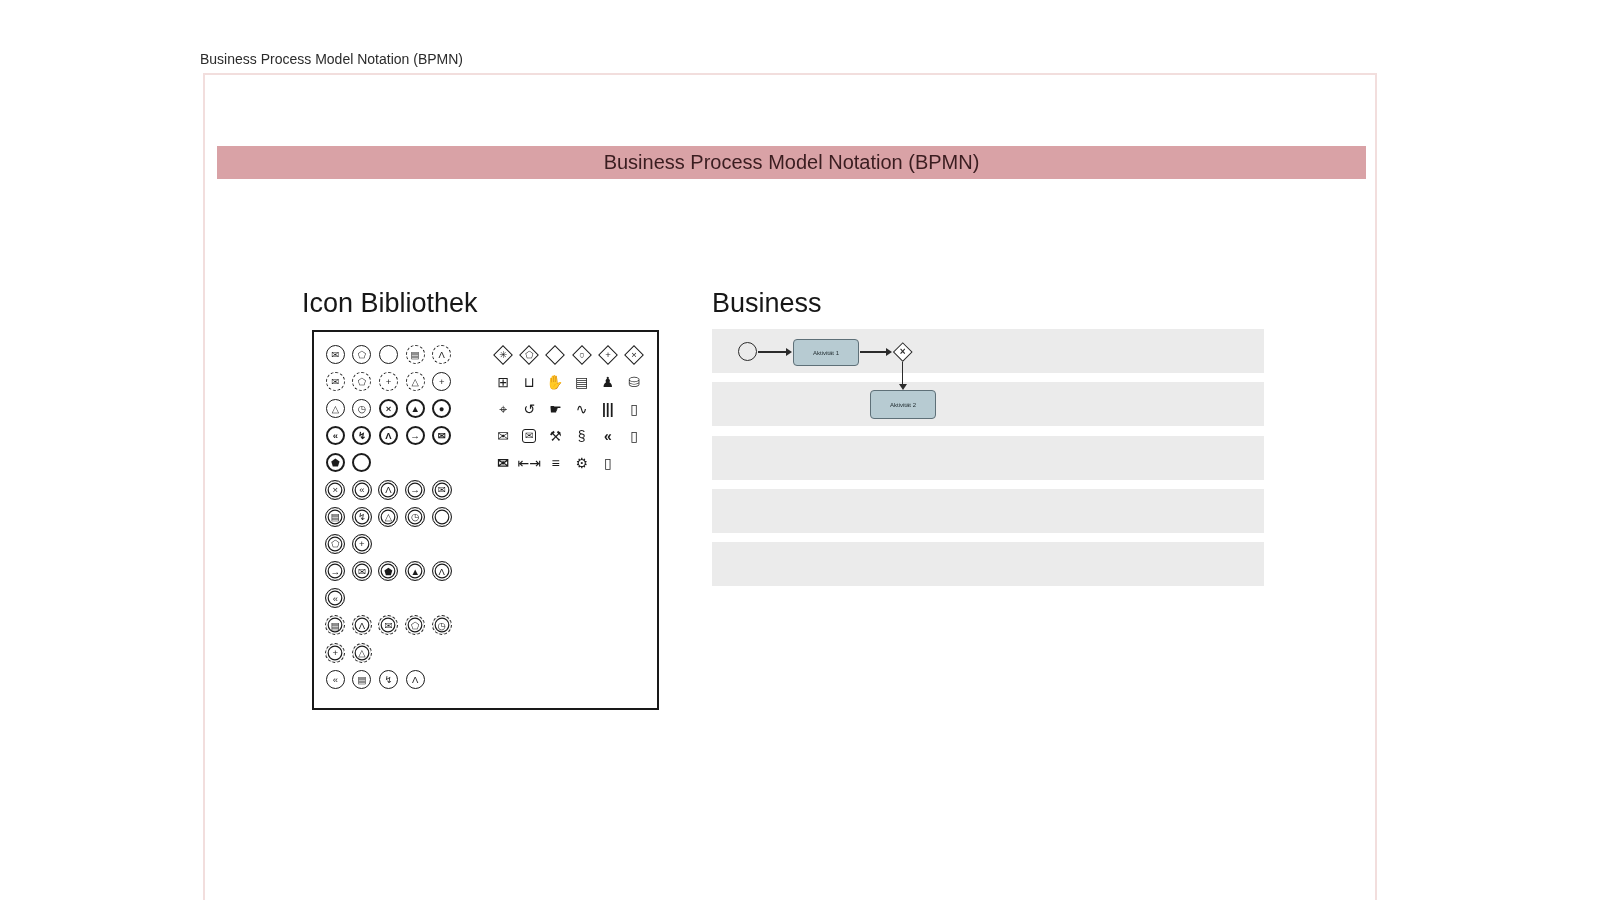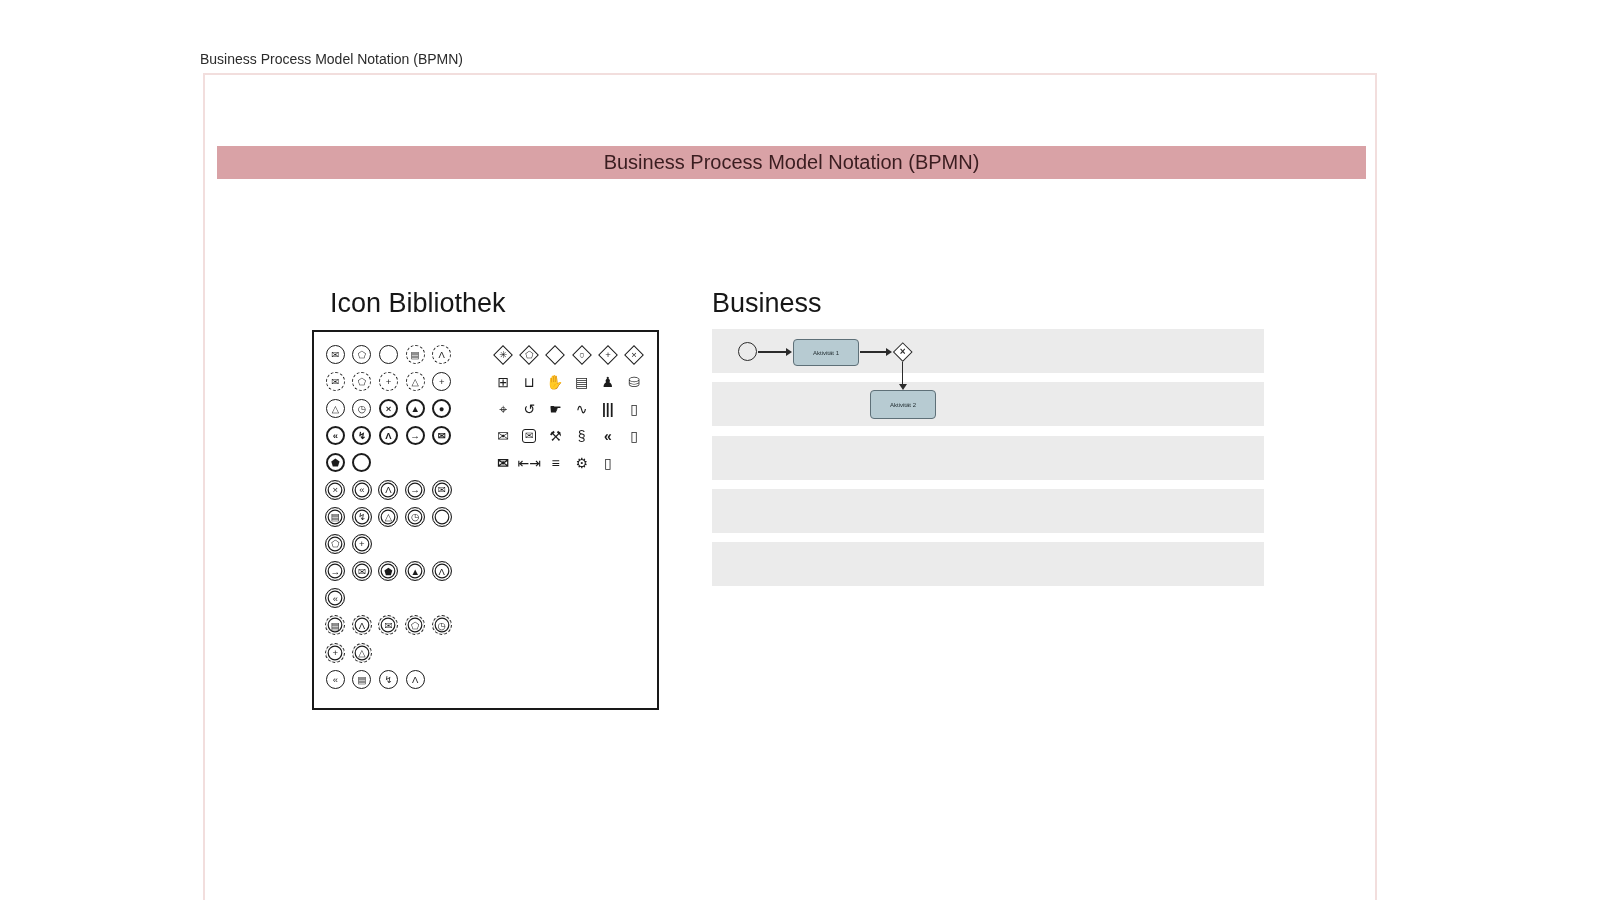--- a/index.html
+++ b/index.html
@@ -13,21 +13,21 @@
   
   #frame{left:203px;top:37px;width:1170px;height:825px;border:2px solid var(--frame-border,#f2dedd);background:#fff;}
 
   
   #banner{left:217px;top:110px;width:1149px;height:33px;background:var(--banner-bg,#d9a2a6);
           display:flex;align-items:center;justify-content:center;}
   #banner-title{font-size:20px;color:var(--banner-text,#3a1d20);}
 
   
   .section-title{font-size:27px;color:var(--heading-text,#171717);font-weight:400;}
-  #lib-title{left:330px;top:252px;text-align:right;}
+  #lib-title{left:302px;top:252px;text-align:right;}
   #beispiel-title{left:712px;top:252px;}
 
   
   #icon-box{left:312px;top:294px;width:347px;height:380px;border:2px solid #191919;background:#fff;box-sizing:border-box;}
 
   .icon-col{display:flex;flex-direction:column;}
   #event-col{left:322px;top:305px;}
   #tool-col{left:490px;top:305px;}
   .icon-row{display:flex;height:27.1px;align-items:center;}
   #event-col .cell{width:26.6px;display:flex;align-items:center;justify-content:center;}

